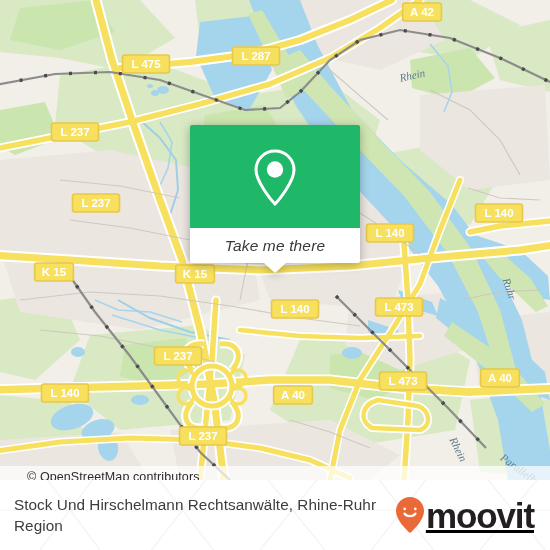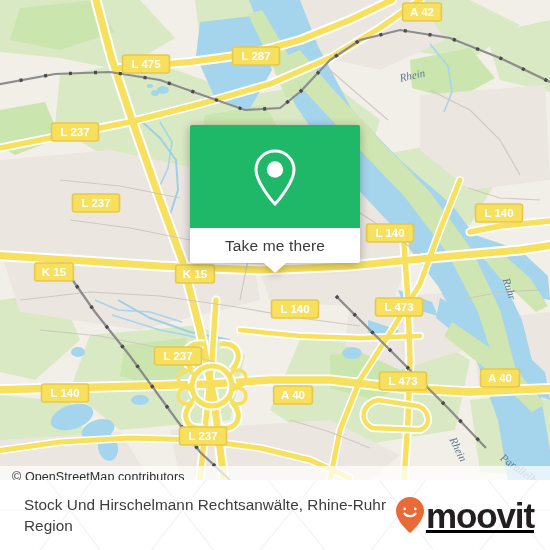--- a/index.html
+++ b/index.html
@@ -13,60 +13,61 @@
 
   
   .map-wrap { position:absolute; left:0; top:0; width:550px; height:480px; overflow:hidden; background:#f2efe9; }
   .map-svg { position:absolute; left:0; top:0; width:550px; height:480px; display:block; }
 
   
   .attrib {
     position:absolute; left:0; top:466px; width:550px; height:22px;
     background:rgba(255,255,255,0.72);
     display:flex; align-items:center;
-    padding-left:12px;
+    padding-left:27px;
     z-index:40;
   }
   .attrib span { font-size:12.5px; color:#2b2b2b; letter-spacing:.1px; white-space:nowrap; }
 
   
   .card {
     position:absolute; left:190px; top:125px; width:170px; z-index:30;
     filter:drop-shadow(0 2px 5px rgba(0,0,0,.30));
   }
   .card-top {
     height:103px; background:#1fb768;
     border-radius:2px 2px 0 0;
     display:flex; align-items:center; justify-content:center;
   }
   .card-bottom {
     height:35px; background:#ffffff;
     display:flex; align-items:center; justify-content:center;
     border-radius:0 0 2px 2px;
     position:relative;
+    font-style:italic;
   }
   .card-bottom span { font-size:15.5px; color:#3a3a3a; letter-spacing:.15px; }
   .card-tip {
     position:absolute; left:50%; top:100%; transform:translateX(-50%);
     width:0; height:0;
     border-left:11px solid transparent;
     border-right:11px solid transparent;
     border-top:10px solid #ffffff;
   }
 
   
   .footer {
     position:absolute; left:0; top:480px; width:550px; height:70px;
     background:#ffffff; overflow:hidden;
   }
   .footer-bg { position:absolute; left:0; top:0; width:550px; height:70px; opacity:.5; }
   .footer-inner {
     position:relative; height:100%;
     display:flex; align-items:center; justify-content:center;
-    padding:0 14px 0 24px;
+    padding:0 14px 0 14px;
   }
   .footer-title {
     font-size:15.3px; color:#3c3c3c; line-height:1.38;
     max-width:385px; letter-spacing:.05px;
   }
   .logo { display:flex; align-items:center; gap:1px; flex:0 0 auto; padding-right:2px;text-decoration:underline; }
   .logo-word { font-size:35px; font-weight:bold; color:#231f20; letter-spacing:-1.1px; line-height:1; }
 </style>
 </head>
 <body>

